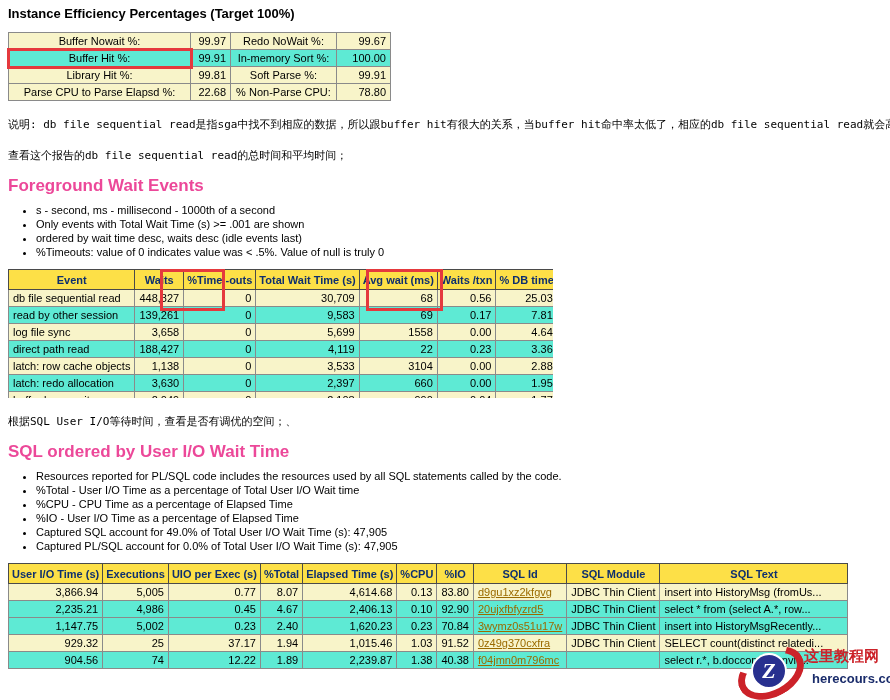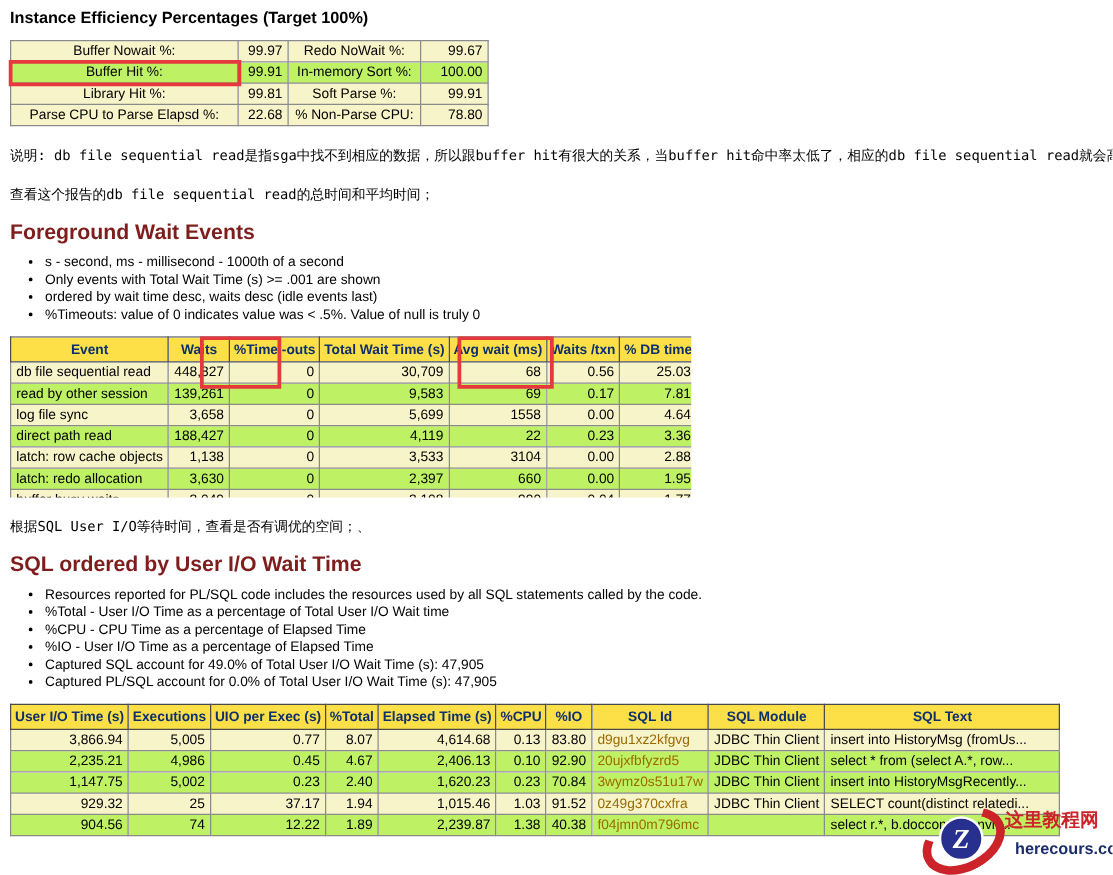--- a/index.html
+++ b/index.html
@@ -13,47 +13,47 @@
   table.awr{border-collapse:collapse;table-layout:fixed;border:1px solid #555;}
   table.awr th{
     background:#fde047;color:#0e2f6e;font-size:11px;font-weight:bold;
     border:1px solid #4a4a4a;padding:2px 3px;height:15px;overflow:hidden;white-space:nowrap;
   }
   table.awr td{
     border:1px solid #8a8a8a;font-size:11px;padding:1px 4px;height:14px;
     overflow:hidden;white-space:nowrap;
   }
   tr.y td{background:#f8f4c9;}
-  tr.w td{background:#bef264;}
+  tr.w td{background:#5eead4;}
   td.num{text-align:right;}
   td.lab{text-align:center;}
   .red-cell{outline:3px solid #e5393d;outline-offset:-1px;}
 
   .cn{
     font-family:"DejaVu Sans Mono","Liberation Mono",monospace;
     font-size:11px;margin:16px 0 0 0;white-space:nowrap;overflow:hidden;
   }
-  .sec-heading{color:#7f1d1d;font-size:17px;font-weight:bold;margin:13px 0 4px 0;}
+  .sec-heading{color:#ec4899;font-size:17px;font-weight:bold;margin:13px 0 4px 0;}
   ul.notes{margin:8px 0 10px 28px;padding:0;}
   ul.notes li{font-size:11px;line-height:13px;margin:1px 0;}
 
   .t2wrap{position:relative;width:545px;height:129px;overflow:hidden;margin-top:4px;}
   .overlay{position:absolute;border:3px solid #e5393d;pointer-events:none;}
   #ov-waits{left:152px;top:0px;width:59px;height:36px;}
   #ov-avgwait{left:358px;top:0px;width:71px;height:36px;}
 
   #eff-table .c1{width:182px}#eff-table .c2{width:40px}#eff-table .c3{width:106px}#eff-table .c4{width:54px}
   #we-table .c1{width:155px}#we-table .c2{width:54px}#we-table .c3{width:62px}#we-table .c4{width:90px}
   #we-table .c5{width:66px}#we-table .c6{width:52px}#we-table .c7{width:54px}
   #sql-table .c1{width:84px}#sql-table .c2{width:54px}#sql-table .c3{width:76px}#sql-table .c4{width:37px}
   #sql-table .c5{width:82px}#sql-table .c6{width:34px}#sql-table .c7{width:27px}#sql-table .c8{width:79px}
   #sql-table .c9{width:86px}#sql-table .c10{width:188px}
   #sql-table{margin-top:6px;}
 
-  a.sqlid{color:#9a6a00;cursor:pointer;}
+  a.sqlid{color:#9a6a00;text-decoration:underline;cursor:pointer;}
 
   .logo{position:absolute;right:4px;bottom:4px;width:150px;height:52px;}
   .swoosh{
     position:absolute;left:0px;top:5px;width:56px;height:34px;
     border:7px solid #cc2229;border-radius:50%;transform:rotate(-28deg);
     border-top-color:transparent;
   }
   .zcircle{
     position:absolute;left:15px;top:9px;width:32px;height:32px;background:#28308f;
     border:2px solid #fff;border-radius:50%;color:#fff;font-weight:bold;font-style:italic;

